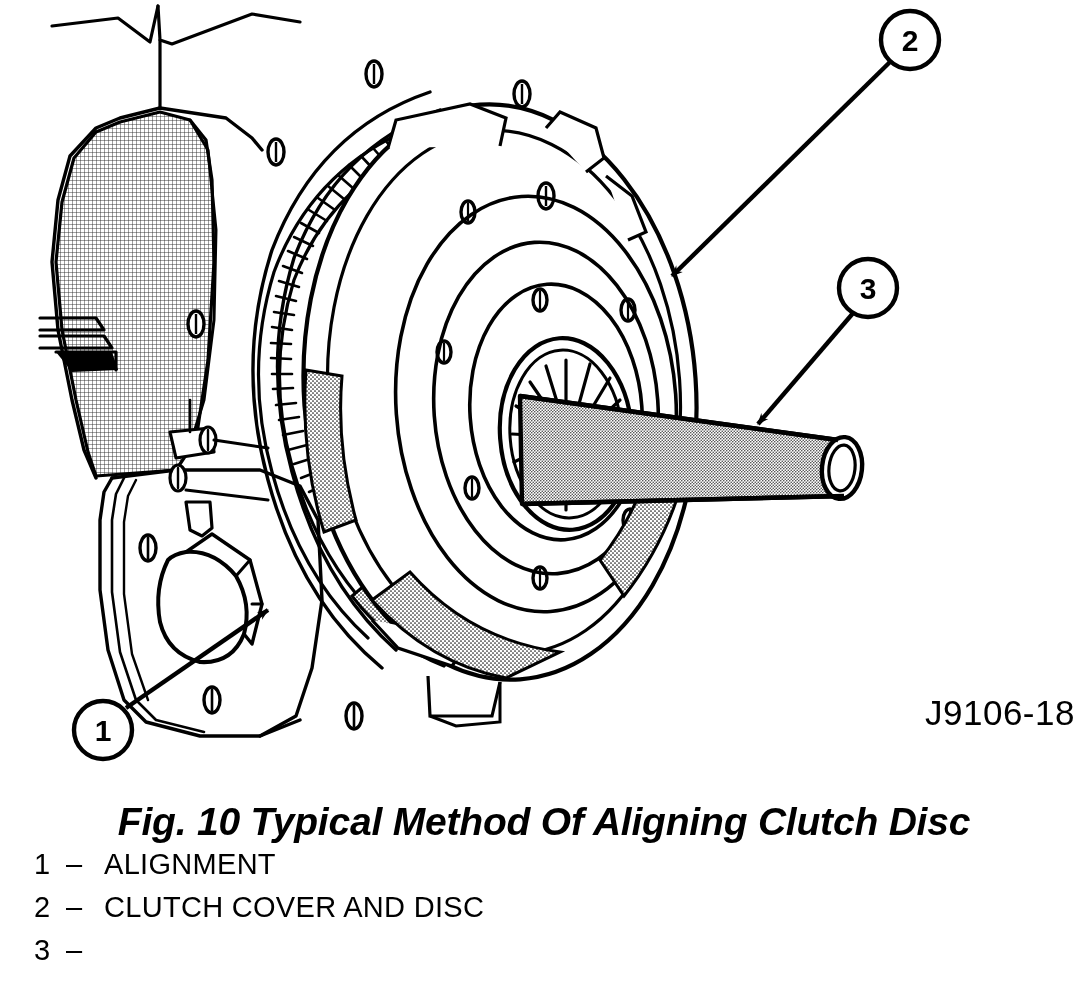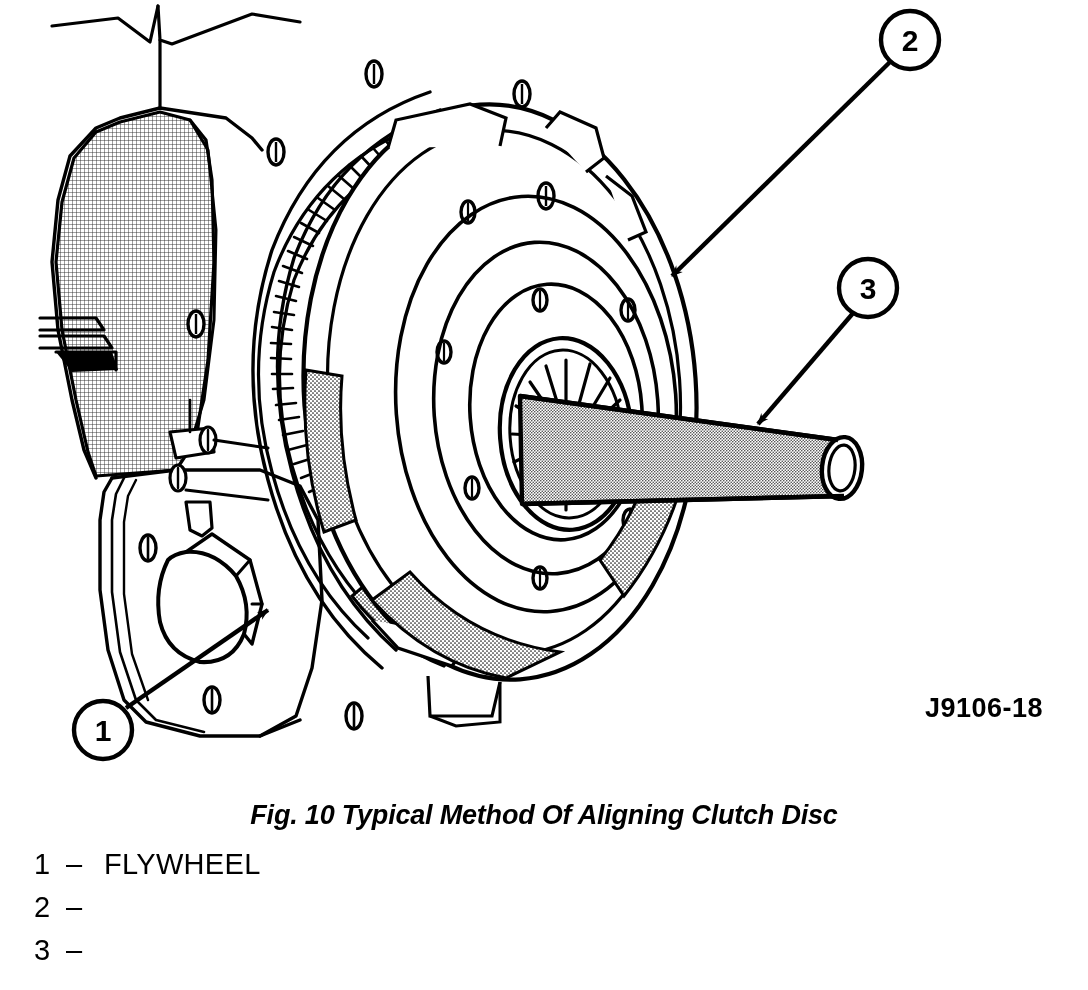--- a/index.html
+++ b/index.html
@@ -39,21 +39,21 @@
   }
   .fig-title {
     position: absolute;
     left: 0;
     top: 10px;
     width: 1088px;
     text-align: center;
     font-family: "Liberation Sans", sans-serif;
     font-weight: bold;
     font-style: italic;
-    font-size: 27px;
+    font-size: 39px;
     letter-spacing: -0.2px;
     white-space: nowrap;
   }
   .legend {
     position: absolute;
     left: 34px;
     top: 58px;
     width: 800px;
   }
   .legend-row {
@@ -76,22 +76,22 @@
     padding-left: 10px;
   }
   .legend-text {
     display: inline-block;
   }
   .part-code {
     position: absolute;
     left: 925px;
     top: 693px;
     font-family: "Liberation Sans", sans-serif;
-    font-size: 27px;
-    font-weight: bold;
+    font-size: 35px;
+    font-weight: normal;
     letter-spacing: 0.5px;
     white-space: nowrap;
     text-align: right;
   }
   .callout-num {
     font-family: "Liberation Sans", sans-serif;
     font-size: 30px;
     font-weight: bold;
   }
 </style>
@@ -402,25 +402,26 @@
 
   <div class="part-code">J9106-18</div>
 
   <div class="caption-block">
     <div class="fig-title">Fig. 10 Typical Method Of Aligning Clutch Disc</div>
 
     <div class="legend">
       <div class="legend-row">
         <span class="legend-num">1</span>
         <span class="legend-dash">–</span>
-        <span class="legend-text">FLYWHEEL</span>
+        <span class="legend-text">ALIGNMENT</span>
       </div>
       <div class="legend-row">
         <span class="legend-num">2</span>
         <span class="legend-dash">–</span>
+        <span class="legend-text">CLUTCH COVER AND DISC</span>
       </div>
       <div class="legend-row">
         <span class="legend-num">3</span>
         <span class="legend-dash">–</span>
       </div>
     </div>
   </div>
 
 </div>
 

